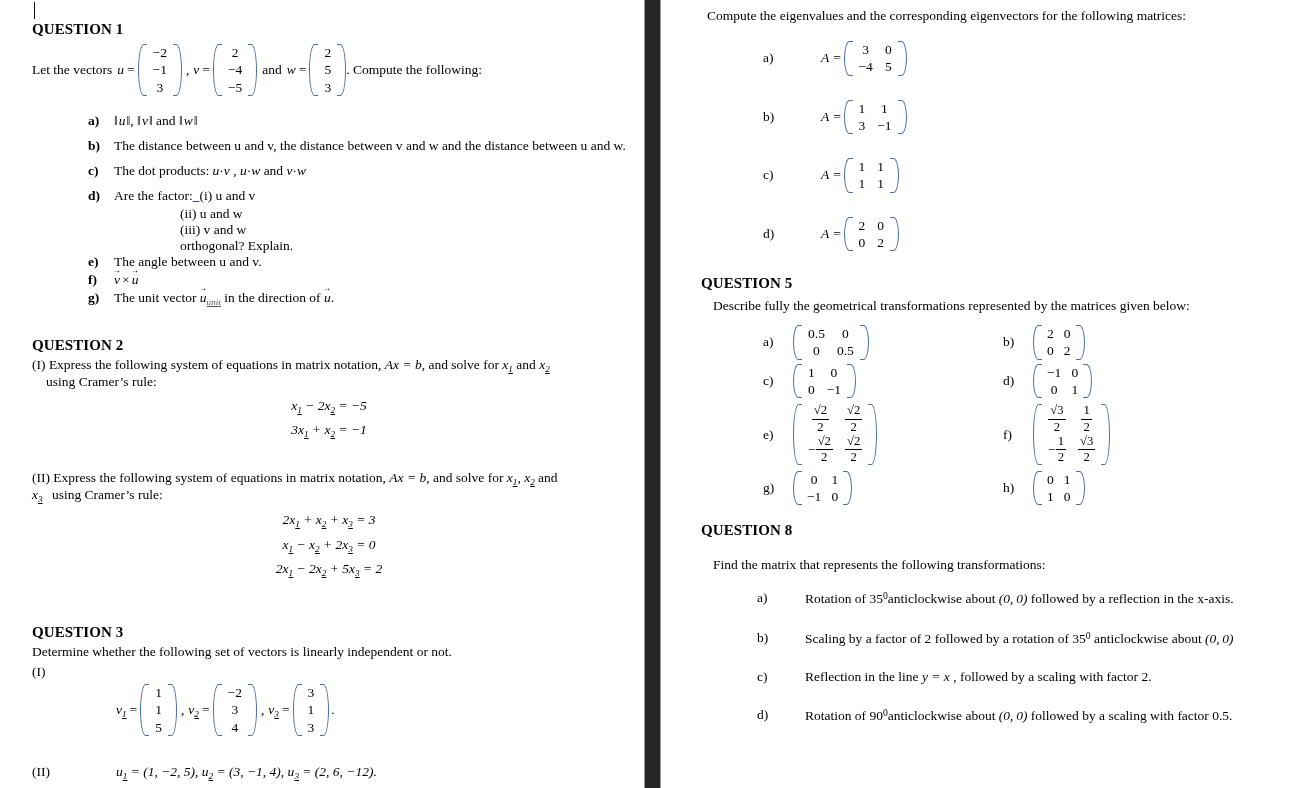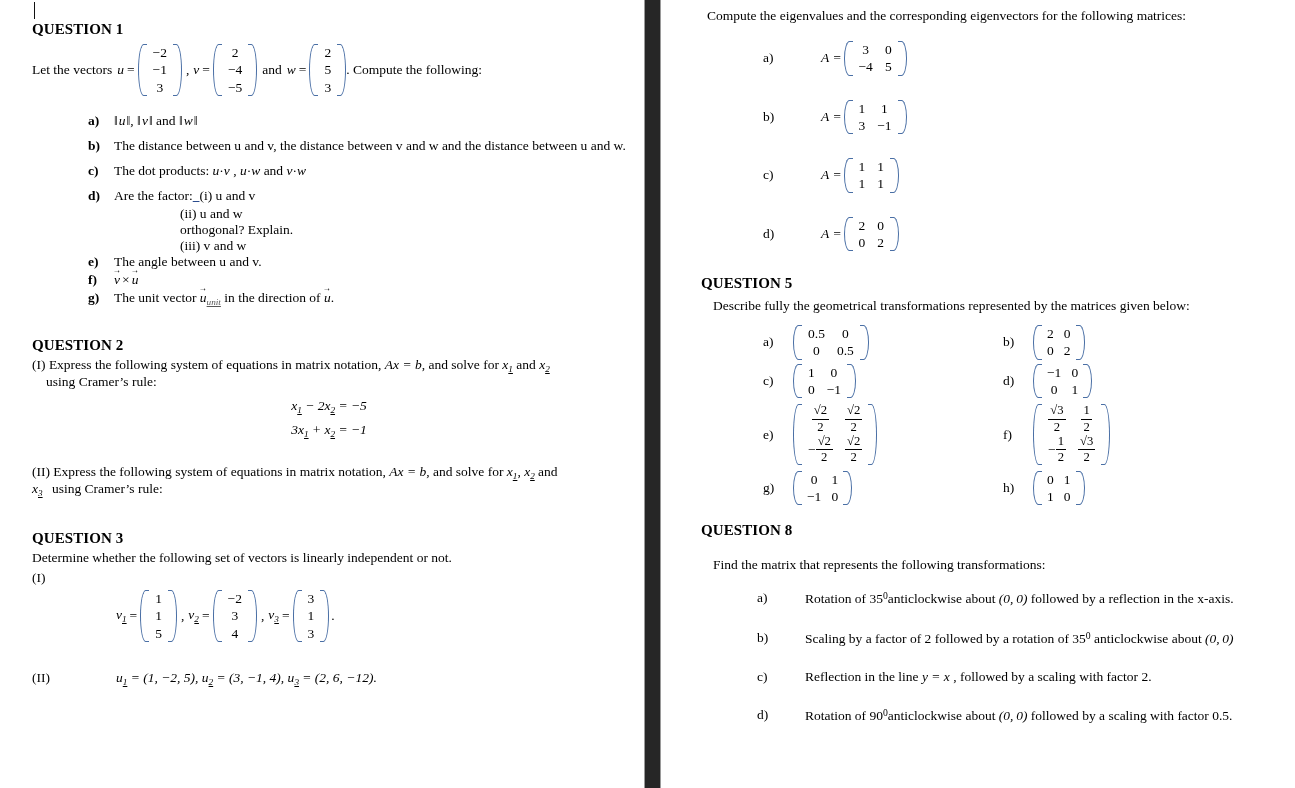--- a/index.html
+++ b/index.html
@@ -106,21 +106,21 @@
   .norm::before { content:"\2016"; font-style: normal; margin-right: 1px; }
   .norm::after  { content:"\2016"; font-style: normal; margin-left: 1px; }
 
   
   .item { display: flex; margin: 0 0 2px 0; }
   .item .lbl { font-weight: bold; width: 26px; flex: 0 0 26px; }
   .item .txt { flex: 1 1 auto; }
   .indent-1 { margin-left: 56px; }
   .indent-sub { margin-left: 148px; }
 
-  .eqblk { text-align: center; margin: 8px 0; line-height: 1.72; }
+  .eqblk { text-align: center; margin: 14px 0; line-height: 1.72; }
   .eqblk .eq { display:block; }
 
   .q6item { display:flex; margin: 0 0 22px 0; }
   .q6item .lbl { width: 48px; flex: 0 0 48px; }
 
   .q5grid { display:flex; margin-left: 62px; }
   .q5grid .c { width: 240px; }
   .q5row { display:flex; align-items:center; margin-bottom: 4px; }
   .q5row .lbl { width: 30px; flex: 0 0 30px; }
 
@@ -232,22 +232,22 @@
 
       <div class="gap-s"></div>
 
       <div class="item indent-1">
         <span class="lbl">d)</span>
         <span class="txt">
           <span>Are the factor:</span><span class="link-underline">&nbsp;&nbsp;</span><span>(i) u and v</span>
         </span>
       </div>
       <div class="indent-sub">(ii) u and w</div>
+      <div class="indent-sub">(iii) v and w</div>
       <div class="indent-sub">orthogonal? Explain.</div>
-      <div class="indent-sub">(iii) v and w</div>
 
       <div class="item indent-1">
         <span class="lbl">e)</span>
         <span class="txt">The angle between u and v.</span>
       </div>
 
       <div class="item indent-1">
         <span class="lbl">f)</span>
         <span class="txt">
           <span class="mi vecarrow">v</span><span style="margin:0 2px">×</span><span class="mi vecarrow">u</span>
@@ -290,20 +290,25 @@
         <span>Express the following system of equations in matrix notation,</span>
         <span class="mi">Ax = b</span><span>, and solve for</span>
         <span class="mi">x<span class="sub">1</span></span>,
         <span class="mi">x<span class="sub">2</span></span>
         <span>and</span>
         <br>
         <span class="mi">x<span class="sub">3</span></span>
         <span style="margin-left:6px">using Cramer’s rule:</span>
       </div>
 
+      <div class="eqblk" style="margin-top:2px">
+        <span class="eq mi">2x<span class="sub">1</span> + x<span class="sub">2</span> + x<span class="sub">3</span> = 3</span>
+        <span class="eq mi">x<span class="sub">1</span> − x<span class="sub">2</span> + 2x<span class="sub">3</span> = 0</span>
+        <span class="eq mi">2x<span class="sub">1</span> − 2x<span class="sub">2</span> + 5x<span class="sub">3</span> = 2</span>
+      </div>
 
       <div class="gap-xl"></div>
 
       <h2 class="qhead">QUESTION 3</h2>
       <div class="blk">Determine whether the following set of vectors is linearly independent or not.</div>
       <div class="blk">(I)</div>
 
       <div style="display:flex;align-items:center;margin-left:84px;margin-top:2px">
         <span class="mi">v<span class="sub">1</span></span>
         <span style="margin:0 3px">=</span>

